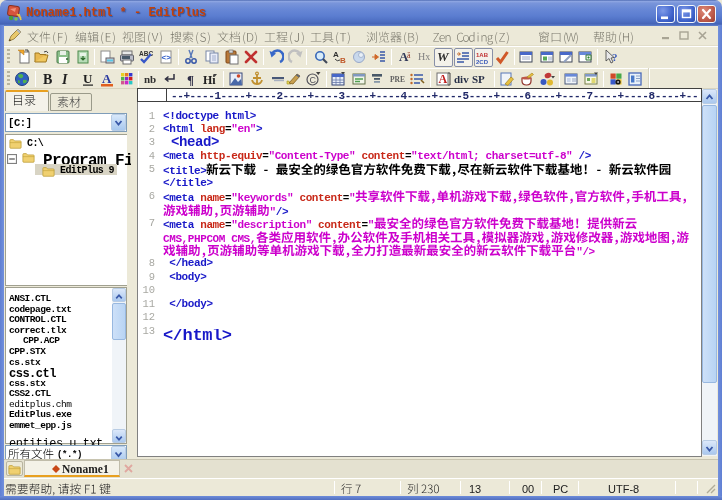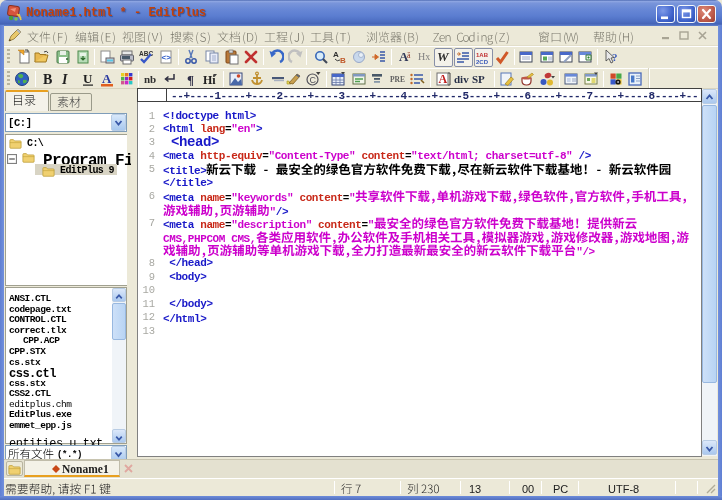--- a/index.html
+++ b/index.html
@@ -475,21 +475,21 @@
       <path d="M8.8 -9.8C9.3 -9.2 10 -8.5 10.3 -8L11.5 -8.9C11.1 -9.3 10.4 -10.1 9.8 -10.6ZM0.5 -6.6C1.1 -5.7 1.8 -4.8 2.5 -3.9C1.9 -2.6 1.1 -1.6 0.2 -1C0.6 -0.7 1.1 -0.1 1.3 0.3C2.2 -0.4 2.9 -1.3 3.5 -2.4C3.9 -1.8 4.3 -1.2 4.5 -0.7L5.7 -1.7C5.3 -2.3 4.8 -3.1 4.2 -3.9C4.8 -5.4 5.2 -7.1 5.5 -9L4.5 -9.3L4.2 -9.3H0.5V-8H3.8C3.7 -7.1 3.4 -6.2 3.1 -5.4L1.5 -7.4ZM10.4 -6.1C10 -5.2 9.4 -4.2 8.7 -3.4C8.6 -4.1 8.4 -5.1 8.3 -6.1L12 -6.6L11.8 -7.9L8.2 -7.5C8.2 -8.4 8.1 -9.5 8.1 -10.5H6.6C6.6 -9.4 6.6 -8.3 6.7 -7.3L5.3 -7.1L5.5 -5.8L6.8 -5.9C7 -4.4 7.2 -3.1 7.5 -2C6.8 -1.4 5.9 -0.8 5.1 -0.4C5.5 -0.1 6 0.3 6.2 0.7C6.9 0.4 7.5 -0.1 8.1 -0.6C8.6 0.4 9.4 1 10.4 1.1C11.1 1.2 11.8 0.6 12.1 -1.8C11.8 -1.9 11.1 -2.3 10.8 -2.7C10.8 -1.4 10.6 -0.7 10.3 -0.8C9.9 -0.8 9.6 -1.2 9.3 -1.8C10.2 -2.9 11 -4.1 11.6 -5.4Z M22.1 -10C22.5 -9.7 22.9 -9.4 23.1 -9.1H22V-10.6H20.6V-9.1H18V-7.8H20.6V-7.1H18.3V1.1H19.6V-1.6H20.6V1H21.9V-1.6H22.9V-0.3C22.9 -0.2 22.9 -0.2 22.8 -0.2C22.7 -0.2 22.4 -0.2 22.1 -0.2C22.3 0.2 22.4 0.7 22.5 1.1C23.1 1.1 23.5 1.1 23.8 0.8C24.1 0.6 24.2 0.2 24.2 -0.3V-7.1H22V-7.8H24.6V-9.1H23.8L24.4 -9.6C24.1 -9.9 23.5 -10.4 23 -10.7ZM19.6 -3.7H20.6V-2.8H19.6ZM19.6 -4.9V-5.8H20.6V-4.9ZM22.9 -3.7V-2.8H21.9V-3.7ZM22.9 -4.9H21.9V-5.8H22.9ZM13.3 -3.9C13.4 -4 13.9 -4.1 14.3 -4.1H15.4V-2.7C14.4 -2.5 13.5 -2.4 12.8 -2.3L13.1 -0.9L15.4 -1.3V1.1H16.8V-1.5L17.9 -1.7L17.8 -3L16.8 -2.9V-4.1H17.7V-5.4H16.8V-7.2H15.4V-5.4H14.6C14.9 -6.1 15.2 -7 15.5 -7.9H17.6V-9.3H15.9L16.1 -10.4L14.7 -10.6C14.6 -10.2 14.5 -9.7 14.4 -9.3H12.9V-7.9H14.1C13.9 -7.1 13.7 -6.4 13.6 -6.1C13.3 -5.6 13.2 -5.2 12.9 -5.2C13.1 -4.8 13.3 -4.1 13.3 -3.9Z M25.3 -1.6 25.6 -0.1 31.1 -1.4C30.7 -0.9 30.2 -0.4 29.6 -0C29.9 0.2 30.4 0.8 30.6 1.1C33 -0.6 33.7 -3.2 33.9 -6.5H35.3C35.2 -2.5 35.1 -0.9 34.8 -0.6C34.7 -0.4 34.5 -0.4 34.3 -0.4C34.1 -0.4 33.5 -0.4 32.9 -0.4C33.1 -0 33.3 0.6 33.3 1C34 1 34.6 1.1 35 1C35.5 0.9 35.8 0.8 36.1 0.3C36.5 -0.2 36.6 -2.1 36.7 -7.2C36.7 -7.4 36.7 -7.9 36.7 -7.9H34C34 -8.8 34 -9.7 34 -10.6H32.5L32.5 -7.9H30.9V-6.5H32.5C32.4 -4.6 32.1 -2.9 31.2 -1.6L31.1 -2.8L30.6 -2.7V-10.1H26.2V-1.8ZM27.5 -2.1V-3.6H29.2V-2.4ZM27.5 -6.2H29.2V-4.9H27.5ZM27.5 -7.5V-8.8H29.2V-7.5Z M39.8 2.7C41.3 2.2 42.2 1.1 42.2 -0.4C42.2 -1.6 41.7 -2.2 40.9 -2.2C40.2 -2.2 39.7 -1.8 39.7 -1.1C39.7 -0.4 40.2 -0.1 40.8 -0.1L40.9 -0.1C40.9 0.7 40.4 1.3 39.4 1.7Z M49.6 -5.6V-3.4C49.6 -2.2 48.9 -0.9 44.6 -0.1C44.9 0.2 45.4 0.8 45.5 1.1C50.2 0.2 51.2 -1.6 51.2 -3.4V-5.6ZM50.8 -1.2C52.2 -0.6 54.2 0.5 55.1 1.1L56 -0C55 -0.7 53 -1.7 51.7 -2.2ZM46 -7.5V-1.7H47.5V-6.1H53.3V-1.7H54.9V-7.5H50.4C50.6 -7.9 50.8 -8.2 50.9 -8.6H55.9V-10H44.9V-8.6H49.2C49.1 -8.3 49 -7.9 48.9 -7.5Z M57 -6.1C57.6 -5.7 58.5 -5.2 58.9 -4.9L59.8 -6.1C59.3 -6.4 58.4 -6.9 57.8 -7.2ZM57.1 0.2 58.4 1C58.9 -0.3 59.4 -1.7 59.8 -3.1L58.6 -3.9C58.1 -2.4 57.5 -0.8 57.1 0.2ZM60.9 -10.2C61.1 -9.8 61.5 -9.2 61.7 -8.8L59.8 -8.8V-7.4H60.7C60.7 -4.5 60.6 -1.6 59.1 0.1C59.4 0.3 59.8 0.8 60.1 1.1C61.3 -0.4 61.8 -2.4 62 -4.7H62.8C62.7 -1.8 62.6 -0.8 62.4 -0.5C62.2 -0.3 62.2 -0.3 62 -0.3C61.8 -0.3 61.5 -0.3 61.1 -0.4C61.4 0 61.5 0.6 61.5 1C62 1 62.4 1 62.7 1C63.1 0.9 63.3 0.8 63.5 0.4C63.9 -0 64 -1.5 64.1 -5.4C64.2 -5.6 64.2 -6 64.2 -6H62.1L62.1 -7.4H64C63.9 -7.2 63.8 -7 63.6 -6.8C64 -6.6 64.5 -6.3 64.8 -6.1V-5.5H66.5C66.3 -5.3 66.1 -5.1 65.9 -4.9V-3.8H64.3V-2.5H65.9V-0.4C65.9 -0.3 65.8 -0.2 65.7 -0.2C65.5 -0.2 65 -0.2 64.4 -0.3C64.6 0.1 64.8 0.7 64.8 1.1C65.7 1.1 66.3 1.1 66.7 0.9C67.2 0.7 67.3 0.3 67.3 -0.4V-2.5H68.8V-3.8H67.3V-4.5C67.8 -5 68.4 -5.7 68.8 -6.2L67.9 -6.9L67.6 -6.8H65.3C65.4 -7.1 65.6 -7.4 65.7 -7.7H68.7V-9.1H66.1C66.2 -9.5 66.3 -10 66.4 -10.4L65 -10.6C64.8 -9.7 64.6 -8.7 64.3 -8V-8.8H62.3L63.2 -9.2C63 -9.6 62.6 -10.2 62.2 -10.7ZM57.4 -9.4C58 -9.1 58.9 -8.5 59.3 -8.1L59.8 -8.8L60.2 -9.3C59.8 -9.7 58.9 -10.2 58.2 -10.5Z M78.7 -10C79 -9.7 79.4 -9.4 79.8 -9.1H78.6V-10.6H77.1V-9.1H74.6V-7.8H77.1V-7.1H74.9V1.1H76.2V-1.6H77.2V1H78.5V-1.6H79.5V-0.3C79.5 -0.2 79.5 -0.2 79.4 -0.2C79.3 -0.2 79 -0.2 78.7 -0.2C78.9 0.2 79 0.7 79.1 1.1C79.6 1.1 80.1 1.1 80.4 0.8C80.8 0.6 80.8 0.2 80.8 -0.3V-7.1H78.6V-7.8H81.1V-9.1H80.4L81 -9.6C80.6 -9.9 80 -10.4 79.6 -10.7ZM76.2 -3.7H77.2V-2.8H76.2ZM76.2 -4.9V-5.8H77.2V-4.9ZM79.5 -3.7V-2.8H78.5V-3.7ZM79.5 -4.9H78.5V-5.8H79.5ZM69.9 -3.9C70 -4 70.5 -4.1 70.9 -4.1H72V-2.7C71 -2.5 70.1 -2.4 69.4 -2.3L69.7 -0.9L72 -1.3V1.1H73.4V-1.5L74.4 -1.7L74.4 -3L73.4 -2.9V-4.1H74.3V-5.4H73.4V-7.2H72V-5.4H71.2C71.5 -6.1 71.8 -7 72.1 -7.9H74.2V-9.3H72.5L72.7 -10.4L71.3 -10.6C71.2 -10.2 71.1 -9.7 71 -9.3H69.5V-7.9H70.7C70.5 -7.1 70.3 -6.4 70.1 -6.1C69.9 -5.6 69.8 -5.2 69.5 -5.2C69.7 -4.8 69.9 -4.1 69.9 -3.9Z M81.9 -1.6 82.2 -0.1 87.7 -1.4C87.3 -0.9 86.8 -0.4 86.2 -0C86.5 0.2 87 0.8 87.2 1.1C89.6 -0.6 90.3 -3.2 90.5 -6.5H91.9C91.8 -2.5 91.7 -0.9 91.4 -0.6C91.3 -0.4 91.1 -0.4 90.9 -0.4C90.7 -0.4 90.1 -0.4 89.5 -0.4C89.7 -0 89.9 0.6 89.9 1C90.6 1 91.2 1.1 91.6 1C92.1 0.9 92.4 0.8 92.7 0.3C93.1 -0.2 93.2 -2.1 93.3 -7.2C93.3 -7.4 93.3 -7.9 93.3 -7.9H90.6C90.6 -8.8 90.6 -9.7 90.6 -10.6H89.1L89.1 -7.9H87.5V-6.5H89.1C89 -4.6 88.7 -2.9 87.8 -1.6L87.7 -2.8L87.1 -2.7V-10.1H82.8V-1.8ZM84.1 -2.1V-3.6H85.8V-2.4ZM84.1 -6.2H85.8V-4.9H84.1ZM84.1 -7.5V-8.8H85.8V-7.5Z M96.8 -1.3C97.5 -0.8 98.3 0 98.7 0.6L99.8 -0.3C99.5 -0.8 98.9 -1.4 98.3 -1.8H102V-0.5C102 -0.3 102 -0.3 101.8 -0.3C101.5 -0.3 100.8 -0.3 100.2 -0.3C100.4 0.1 100.6 0.7 100.7 1.1C101.6 1.1 102.4 1.1 102.9 0.9C103.4 0.7 103.6 0.3 103.6 -0.4V-1.8H105.7V-3.1H103.6V-3.8H106.1V-5.1H101.1V-5.8H104.9V-7H101.1V-7.5C101.4 -7.8 101.6 -8.1 101.8 -8.5H102.3C102.7 -8.1 103 -7.5 103.1 -7.2L104.4 -7.7C104.3 -7.9 104.1 -8.2 103.9 -8.5H106V-9.7H102.5C102.6 -9.9 102.7 -10.2 102.8 -10.4L101.4 -10.7C101.1 -10 100.7 -9.3 100.2 -8.7V-9.7H97.5L97.8 -10.3L96.3 -10.7C95.9 -9.7 95.1 -8.6 94.3 -7.9C94.7 -7.7 95.3 -7.3 95.6 -7.1C96 -7.5 96.4 -7.9 96.7 -8.5H96.9C97.1 -8 97.4 -7.5 97.4 -7.2L98.7 -7.7C98.6 -7.9 98.5 -8.2 98.4 -8.5H100C99.9 -8.3 99.7 -8.2 99.6 -8.1C99.8 -8 100 -7.8 100.3 -7.6H99.5V-7H95.9V-5.8H99.5V-5.1H94.6V-3.8H102V-3.1H95.1V-1.8H97.4Z M109.8 -5.3H112V-4.4H109.8ZM113.6 -5.3H116V-4.4H113.6ZM109.8 -7.3H112V-6.4H109.8ZM113.6 -7.3H116V-6.4H113.6ZM115.1 -10.5C114.9 -9.9 114.4 -9.1 114 -8.5H111.3L111.9 -8.8C111.6 -9.3 111.1 -10 110.6 -10.6L109.3 -10C109.7 -9.6 110.1 -9 110.3 -8.5H108.3V-3.2H112V-2.4H107.2V-1H112V1.1H113.6V-1H118.5V-2.4H113.6V-3.2H117.5V-8.5H115.7C116.1 -9 116.4 -9.5 116.8 -10Z M125.2 -9.9V-5.9C125.2 -4 125 -1.5 123.4 0.1C123.7 0.3 124.3 0.8 124.5 1.1C126.4 -0.7 126.6 -3.7 126.6 -5.9V-8.5H128.2V-1C128.2 0.1 128.3 0.4 128.5 0.7C128.8 0.9 129.1 1 129.4 1C129.6 1 129.9 1 130.1 1C130.4 1 130.7 0.9 130.9 0.8C131.1 0.6 131.2 0.4 131.3 -0C131.4 -0.4 131.4 -1.3 131.4 -1.9C131.1 -2.1 130.7 -2.3 130.4 -2.5C130.4 -1.8 130.3 -1.2 130.3 -0.9C130.3 -0.6 130.3 -0.5 130.2 -0.5C130.2 -0.4 130.2 -0.4 130.1 -0.4C130 -0.4 129.9 -0.4 129.9 -0.4C129.8 -0.4 129.8 -0.4 129.7 -0.5C129.7 -0.5 129.7 -0.7 129.7 -1V-9.9ZM121.5 -10.6V-8H119.7V-6.6H121.3C120.9 -5.1 120.2 -3.4 119.3 -2.4C119.6 -2.1 119.9 -1.5 120.1 -1C120.6 -1.7 121.1 -2.8 121.5 -3.9V1.1H122.9V-4.1C123.3 -3.6 123.7 -3 123.9 -2.6L124.7 -3.8C124.5 -4.1 123.4 -5.4 122.9 -5.9V-6.6H124.6V-8H122.9V-10.6Z M131.9 -6.1C132.6 -5.7 133.5 -5.2 133.9 -4.9L134.8 -6.1C134.3 -6.4 133.4 -6.9 132.8 -7.2ZM132.1 0.2 133.4 1C133.9 -0.3 134.4 -1.7 134.8 -3.1L133.6 -3.9C133.2 -2.4 132.5 -0.8 132.1 0.2ZM135.9 -10.2C136.2 -9.8 136.5 -9.2 136.7 -8.8L134.8 -8.8V-7.4H135.7C135.7 -4.5 135.6 -1.6 134 0.1C134.4 0.3 134.8 0.8 135 1.1C136.3 -0.4 136.8 -2.4 137 -4.7H137.8C137.7 -1.8 137.5 -0.8 137.4 -0.5C137.2 -0.3 137.2 -0.3 137 -0.3C136.8 -0.3 136.5 -0.3 136.1 -0.4C136.3 0 136.5 0.6 136.5 1C137 1 137.4 1 137.7 1C138.1 0.9 138.3 0.8 138.5 0.4C138.9 -0 139 -1.5 139.1 -5.4C139.2 -5.6 139.2 -6 139.2 -6H137.1L137.1 -7.4H139C138.9 -7.2 138.8 -7 138.6 -6.8C138.9 -6.6 139.5 -6.3 139.8 -6.1V-5.5H141.5C141.3 -5.3 141.1 -5.1 140.9 -4.9V-3.8H139.3V-2.5H140.9V-0.4C140.9 -0.3 140.8 -0.2 140.7 -0.2C140.5 -0.2 139.9 -0.2 139.4 -0.3C139.6 0.1 139.8 0.7 139.8 1.1C140.7 1.1 141.3 1.1 141.7 0.9C142.2 0.7 142.3 0.3 142.3 -0.4V-2.5H143.8V-3.8H142.3V-4.5C142.8 -5 143.4 -5.7 143.8 -6.2L142.9 -6.9L142.6 -6.8H140.3C140.4 -7.1 140.6 -7.4 140.7 -7.7H143.7V-9.1H141.1C141.2 -9.5 141.3 -10 141.4 -10.4L139.9 -10.6C139.8 -9.7 139.6 -8.7 139.3 -8V-8.8H137.3L138.2 -9.2C138 -9.6 137.6 -10.2 137.2 -10.7ZM132.4 -9.4C133 -9.1 133.9 -8.5 134.3 -8.1L134.8 -8.8L135.2 -9.3C134.8 -9.7 133.9 -10.2 133.2 -10.5Z M152.8 -9.8C153.4 -9.2 154.1 -8.5 154.4 -8L155.6 -8.9C155.2 -9.3 154.5 -10.1 153.9 -10.6ZM144.6 -6.6C145.2 -5.7 145.9 -4.8 146.6 -3.9C146 -2.6 145.2 -1.6 144.3 -1C144.7 -0.7 145.2 -0.1 145.4 0.3C146.3 -0.4 147 -1.3 147.6 -2.4C148 -1.8 148.4 -1.2 148.6 -0.7L149.8 -1.7C149.4 -2.3 148.9 -3.1 148.3 -3.9C148.9 -5.4 149.3 -7.1 149.5 -9L148.6 -9.3L148.3 -9.3H144.6V-8H147.9C147.8 -7.1 147.5 -6.2 147.2 -5.4L145.6 -7.4ZM154.5 -6.1C154.1 -5.2 153.5 -4.2 152.8 -3.4C152.7 -4.1 152.5 -5.1 152.4 -6.1L156.1 -6.6L155.9 -7.9L152.3 -7.5C152.2 -8.4 152.2 -9.5 152.2 -10.5H150.7C150.7 -9.4 150.7 -8.3 150.8 -7.3L149.4 -7.1L149.6 -5.8L150.9 -5.9C151 -4.4 151.3 -3.1 151.6 -2C150.8 -1.4 150 -0.8 149.2 -0.4C149.6 -0.1 150.1 0.3 150.3 0.7C151 0.4 151.6 -0.1 152.2 -0.6C152.7 0.4 153.5 1 154.5 1.1C155.2 1.2 155.9 0.6 156.2 -1.8C155.9 -1.9 155.2 -2.3 154.9 -2.7C154.8 -1.4 154.7 -0.7 154.4 -0.8C154 -0.8 153.7 -1.2 153.4 -1.8C154.3 -2.9 155.1 -4.1 155.7 -5.4Z M157.2 -9.7V-8.2H161.8V1.1H163.4V-4.9C164.7 -4.2 166.1 -3.2 166.8 -2.6L167.9 -4C167 -4.8 165 -5.8 163.7 -6.5L163.4 -6.2V-8.2H168.5V-9.7Z M178.3 -9.8C178.8 -9.3 179.4 -8.5 179.7 -8L180.9 -8.8C180.6 -9.3 179.9 -10 179.4 -10.5ZM169.8 -1.4 169.9 -0 172.9 -0.3V1.1H174.3V-0.4L176.3 -0.6L176.3 -1.8L174.3 -1.7V-2.4H176.1L176.1 -3.6H174.3V-4.4H172.9V-3.6H171.8C172 -3.9 172.2 -4.3 172.4 -4.6H176.2V-5.8H173L173.4 -6.5L172.4 -6.7H176.6C176.7 -4.8 176.9 -3.1 177.3 -1.7C176.7 -1 176.1 -0.3 175.3 0.2C175.7 0.4 176.1 0.9 176.3 1.2C176.9 0.8 177.4 0.3 177.9 -0.2C178.3 0.5 178.8 1 179.6 1C180.6 1 181 0.5 181.2 -1.5C180.9 -1.6 180.4 -1.9 180.1 -2.2C180.1 -0.9 179.9 -0.4 179.7 -0.4C179.4 -0.4 179.1 -0.8 178.8 -1.6C179.6 -2.8 180.2 -4.2 180.7 -5.8L179.3 -6.2C179.1 -5.2 178.8 -4.3 178.4 -3.5C178.2 -4.5 178.1 -5.6 178 -6.7H181.1V-7.9H178C178 -8.8 178 -9.7 178 -10.6H176.5C176.5 -9.7 176.5 -8.8 176.5 -7.9H173.8V-8.6H175.9V-9.8H173.8V-10.6H172.4V-9.8H170.3V-8.6H172.4V-7.9H169.7V-6.7H171.9C171.8 -6.4 171.6 -6.1 171.5 -5.8H169.8V-4.6H170.9C170.8 -4.4 170.7 -4.2 170.6 -4.1C170.4 -3.8 170.2 -3.6 169.9 -3.5C170.1 -3.1 170.3 -2.5 170.4 -2.2C170.5 -2.3 171 -2.4 171.4 -2.4H172.9V-1.6Z M183.9 2.7C185.4 2.2 186.3 1.1 186.3 -0.4C186.3 -1.6 185.8 -2.2 185 -2.2C184.3 -2.2 183.8 -1.8 183.8 -1.1C183.8 -0.4 184.3 -0.1 184.9 -0.1L185 -0.1C185 0.7 184.5 1.3 183.5 1.7Z M194.2 -10.7C192.9 -8.8 190.6 -7.2 188.4 -6.2C188.8 -5.9 189.2 -5.4 189.4 -5C189.8 -5.2 190.2 -5.4 190.6 -5.6V-4.8H193.7V-3.3H190.8V-2H193.7V-0.5H189.1V0.8H199.8V-0.5H195.2V-2H198.2V-3.3H195.2V-4.8H198.3V-5.6C198.7 -5.4 199.1 -5.1 199.5 -4.9C199.7 -5.4 200.2 -5.9 200.5 -6.2C198.5 -7.1 196.8 -8.2 195.3 -9.8L195.5 -10.1ZM191.4 -6.1C192.5 -6.8 193.5 -7.7 194.4 -8.7C195.4 -7.7 196.4 -6.8 197.5 -6.1Z M205.5 -10.6V-8H201.6V-6.5H205.4C205.2 -4.3 204.4 -1.7 201.2 -0C201.6 0.2 202.2 0.8 202.4 1.2C205.9 -0.8 206.8 -3.9 207 -6.5H210.5C210.3 -2.7 210.1 -1.1 209.7 -0.7C209.5 -0.5 209.4 -0.5 209.1 -0.5C208.8 -0.5 208 -0.5 207.3 -0.6C207.5 -0.1 207.8 0.5 207.8 1C208.5 1 209.3 1 209.8 1C210.3 0.9 210.7 0.8 211.1 0.3C211.6 -0.4 211.9 -2.3 212.1 -7.3C212.1 -7.5 212.2 -8 212.2 -8H207.1V-10.6Z M215.4 -10.6V-8.2H213.8V-6.8H215.4V-4.7L213.6 -4.3L214 -2.8L215.4 -3.1V-0.6C215.4 -0.4 215.3 -0.4 215.1 -0.4C215 -0.4 214.4 -0.4 213.9 -0.4C214.1 0 214.3 0.6 214.4 1C215.3 1 215.9 1 216.3 0.7C216.8 0.5 216.9 0.1 216.9 -0.6V-3.5L218.5 -4L218.3 -5.4L216.9 -5V-6.8H218.3V-8.2H216.9V-10.6ZM218.5 -9.7V-8.2H221.7V-0.9C221.7 -0.6 221.6 -0.6 221.3 -0.6C221.1 -0.6 220.1 -0.5 219.4 -0.6C219.6 -0.2 219.9 0.6 220 1.1C221.1 1.1 222 1 222.5 0.8C223.1 0.5 223.3 0 223.3 -0.8V-8.2H225.3V-9.7Z M226.3 -9.4C227 -8.8 227.8 -7.9 228.1 -7.3L229.3 -8.2C228.9 -8.8 228.1 -9.6 227.4 -10.2ZM231.9 -3.7H235.3V-2.4H231.9ZM230.5 -4.9V-1.2H236.8V-4.9ZM231.4 -7.9H232.9V-6.9H230.7C230.9 -7.2 231.1 -7.5 231.4 -7.9ZM232.9 -10.6V-9.2H231.9C232 -9.5 232.2 -9.9 232.2 -10.2L230.9 -10.5C230.6 -9.4 230.1 -8.3 229.4 -7.6C229.8 -7.4 230.4 -7.1 230.7 -6.9H229.6V-5.6H237.7V-6.9H234.4V-7.9H237.1V-9.2H234.4V-10.6ZM229.1 -5.8H226.2V-4.4H227.7V-1.2C227.2 -1 226.6 -0.6 226.2 -0.2L227.1 1.1C227.6 0.4 228.2 -0.3 228.6 -0.3C228.8 -0.3 229.2 0.1 229.6 0.4C230.5 0.8 231.5 0.9 233 0.9C234.3 0.9 236.4 0.9 237.6 0.8C237.6 0.4 237.8 -0.3 238 -0.7C236.6 -0.5 234.4 -0.4 233 -0.4C231.7 -0.4 230.6 -0.4 229.8 -0.9C229.5 -1.1 229.3 -1.2 229.1 -1.4Z M241.7 -7.8H247.1V-7.3H241.7ZM241.7 -9.2H247.1V-8.8H241.7ZM240.3 -10.2V-6.4H248.6V-10.2ZM242.8 -4.7V-4.2H241.2V-4.7ZM238.7 -0.8 238.8 0.5 242.8 0.1V1.1H244.3V-0.1L244.9 -0.1L244.8 -1.3L244.3 -1.3V-4.7H250.1V-5.9H238.7V-4.7H239.8V-0.9ZM244.7 -4.2V-3.1H245.6L245 -2.9C245.3 -2.1 245.8 -1.5 246.3 -0.9C245.8 -0.5 245.2 -0.2 244.5 0C244.8 0.3 245.1 0.8 245.3 1.1C246 0.8 246.7 0.4 247.3 -0C247.9 0.5 248.7 0.8 249.5 1.1C249.7 0.7 250.1 0.2 250.4 -0.1C249.6 -0.3 248.9 -0.6 248.3 -0.9C249 -1.7 249.6 -2.7 249.9 -4L249.1 -4.3L248.9 -4.2ZM246.3 -3.1H248.2C248 -2.6 247.7 -2.1 247.3 -1.7C246.9 -2.1 246.5 -2.6 246.3 -3.1ZM242.8 -3.2V-2.7H241.2V-3.2ZM242.8 -1.6V-1.1L241.2 -1V-1.6Z M252.1 -2.8C251.9 -2.1 251.5 -1.4 251 -1C251.3 -0.8 251.8 -0.4 252 -0.2C252.5 -0.8 253 -1.7 253.3 -2.5ZM255.1 -2.4C255.5 -1.8 255.9 -1 256.1 -0.5L257.1 -1.1C257 -0.7 256.8 -0.3 256.6 0.1C256.9 0.2 257.5 0.7 257.7 1C258.8 -0.6 258.9 -3.2 258.9 -5V-5.1H260.2V1.1H261.6V-5.1H262.8V-6.5H258.9V-8.5C260.2 -8.7 261.5 -9 262.5 -9.4L261.3 -10.5C260.4 -10.1 258.9 -9.7 257.6 -9.4V-5C257.6 -3.8 257.5 -2.4 257.1 -1.2C256.9 -1.6 256.5 -2.4 256.1 -2.9ZM253.2 -8.2H255.1C255 -7.7 254.7 -7.1 254.5 -6.6H253.1L253.7 -6.8C253.6 -7.1 253.4 -7.7 253.2 -8.2ZM253.1 -10.4C253.3 -10.1 253.4 -9.7 253.5 -9.4H251.4V-8.2H253.1L252 -7.9C252.2 -7.5 252.3 -7 252.4 -6.6H251.2V-5.4H253.6V-4.4H251.2V-3.1H253.6V-0.5C253.6 -0.4 253.5 -0.3 253.4 -0.3C253.2 -0.3 252.8 -0.3 252.5 -0.3C252.6 0 252.8 0.6 252.9 0.9C253.5 0.9 254 0.9 254.4 0.7C254.8 0.5 254.9 0.2 254.9 -0.5V-3.1H257V-4.4H254.9V-5.4H257.2V-6.6H255.9C256.1 -7 256.3 -7.5 256.4 -8L255.4 -8.2H257V-9.4H255C254.9 -9.8 254.7 -10.3 254.5 -10.7Z M266.7 -7.8H272.1V-7.3H266.7ZM266.7 -9.2H272.1V-8.8H266.7ZM265.3 -10.2V-6.4H273.6V-10.2ZM267.8 -4.7V-4.2H266.2V-4.7ZM263.7 -0.8 263.8 0.5 267.8 0.1V1.1H269.3V-0.1L269.9 -0.1L269.8 -1.3L269.3 -1.3V-4.7H275.1V-5.9H263.7V-4.7H264.8V-0.9ZM269.7 -4.2V-3.1H270.6L270 -2.9C270.3 -2.1 270.8 -1.5 271.3 -0.9C270.8 -0.5 270.2 -0.2 269.5 0C269.8 0.3 270.1 0.8 270.3 1.1C271 0.8 271.7 0.4 272.3 -0C272.9 0.5 273.7 0.8 274.5 1.1C274.7 0.7 275.1 0.2 275.4 -0.1C274.6 -0.3 273.9 -0.6 273.3 -0.9C274.1 -1.7 274.6 -2.7 274.9 -4L274.1 -4.3L273.9 -4.2ZM271.3 -3.1H273.2C273 -2.6 272.7 -2.1 272.3 -1.7C271.9 -2.1 271.5 -2.6 271.3 -3.1ZM267.8 -3.2V-2.7H266.2V-3.2ZM267.8 -1.6V-1.1L266.2 -1V-1.6Z M280.6 -10.3C280.7 -10 280.9 -9.6 281 -9.3H276.7V-6.5H278.2V-7.9H285.7V-6.5H287.3V-9.3H282.8C282.6 -9.7 282.4 -10.2 282.1 -10.7ZM283.5 -4.4C283.2 -3.6 282.8 -3 282.3 -2.5C281.6 -2.8 280.9 -3 280.2 -3.3C280.4 -3.6 280.7 -4 280.9 -4.4ZM277.8 -2.6C278.8 -2.3 279.8 -1.9 280.8 -1.5C279.7 -0.9 278.2 -0.5 276.5 -0.3C276.8 0.1 277.2 0.8 277.3 1.1C279.4 0.7 281.1 0.2 282.5 -0.8C284 -0.1 285.3 0.6 286.2 1.2L287.4 -0.1C286.5 -0.7 285.2 -1.3 283.8 -1.9C284.4 -2.6 284.9 -3.4 285.3 -4.4H287.5V-5.8H281.7C281.9 -6.3 282.2 -6.8 282.4 -7.3L280.7 -7.6C280.5 -7 280.2 -6.4 279.8 -5.8H276.4V-4.4H279C278.6 -3.7 278.3 -3.2 277.9 -2.7Z M294.2 -10.7C292.9 -8.8 290.6 -7.2 288.4 -6.2C288.8 -5.9 289.2 -5.4 289.4 -5C289.8 -5.2 290.2 -5.4 290.6 -5.6V-4.8H293.7V-3.3H290.8V-2H293.7V-0.5H289.1V0.8H299.8V-0.5H295.2V-2H298.2V-3.3H295.2V-4.8H298.3V-5.6C298.7 -5.4 299.1 -5.1 299.5 -4.9C299.7 -5.4 300.2 -5.9 300.5 -6.2C298.5 -7.1 296.8 -8.2 295.3 -9.8L295.5 -10.1ZM291.4 -6.1C292.5 -6.8 293.6 -7.7 294.4 -8.7C295.4 -7.7 296.4 -6.8 297.5 -6.1Z M307.4 -5.1C308 -4.2 308.8 -2.9 309.1 -2.2L310.4 -2.9C310 -3.7 309.2 -4.9 308.6 -5.7ZM308 -10.6C307.6 -9.1 307.1 -7.6 306.3 -6.5V-8.6H304.4C304.6 -9.1 304.8 -9.8 305 -10.4L303.4 -10.6C303.3 -10 303.2 -9.2 303 -8.6H301.6V0.8H303V-0.2H306.3V-6.1C306.7 -5.8 307.1 -5.5 307.3 -5.3C307.7 -5.9 308.1 -6.6 308.4 -7.3H311.1C311 -2.9 310.8 -1 310.4 -0.6C310.3 -0.4 310.1 -0.4 309.9 -0.4C309.6 -0.4 308.8 -0.4 308 -0.5C308.3 -0.1 308.5 0.6 308.5 1C309.2 1 310 1 310.5 1C311 0.9 311.3 0.8 311.7 0.3C312.2 -0.4 312.3 -2.4 312.5 -8C312.5 -8.2 312.5 -8.7 312.5 -8.7H309C309.1 -9.2 309.3 -9.8 309.5 -10.3ZM303 -7.3H305V-5.2H303ZM303 -1.5V-4H305V-1.5Z M314.6 -2.8C314.4 -2.1 314 -1.4 313.5 -1C313.8 -0.8 314.3 -0.4 314.5 -0.2C315 -0.8 315.5 -1.7 315.8 -2.5ZM317.6 -2.4C318 -1.8 318.4 -1 318.6 -0.5L319.6 -1.1C319.5 -0.7 319.3 -0.3 319.1 0.1C319.4 0.2 320 0.7 320.2 1C321.3 -0.6 321.4 -3.2 321.4 -5V-5.1H322.7V1.1H324.1V-5.1H325.3V-6.5H321.4V-8.5C322.7 -8.7 324 -9 325 -9.4L323.8 -10.5C322.9 -10.1 321.4 -9.7 320.1 -9.4V-5C320.1 -3.8 320 -2.4 319.6 -1.2C319.4 -1.6 319 -2.4 318.6 -2.9ZM315.7 -8.2H317.6C317.5 -7.7 317.2 -7.1 317.1 -6.6H315.6L316.2 -6.8C316.1 -7.1 315.9 -7.7 315.7 -8.2ZM315.6 -10.4C315.8 -10.1 315.9 -9.7 316 -9.4H313.9V-8.2H315.6L314.5 -7.9C314.7 -7.5 314.8 -7 314.9 -6.6H313.7V-5.4H316.1V-4.4H313.8V-3.1H316.1V-0.5C316.1 -0.4 316 -0.3 315.9 -0.3C315.8 -0.3 315.3 -0.3 315 -0.3C315.1 0 315.3 0.6 315.4 0.9C316.1 0.9 316.6 0.9 316.9 0.7C317.3 0.5 317.4 0.2 317.4 -0.5V-3.1H319.5V-4.4H317.4V-5.4H319.7V-6.6H318.4C318.6 -7 318.8 -7.5 318.9 -8L317.9 -8.2H319.5V-9.4H317.5C317.4 -9.8 317.2 -10.3 317 -10.7Z M327.7 -9.8V-8.2H336.3V-9.8ZM327.4 0.7C328.1 0.4 328.9 0.4 335.3 -0.1C335.6 0.4 335.8 0.8 336 1.2L337.4 0.3C336.8 -0.9 335.6 -2.6 334.6 -4L333.2 -3.3C333.6 -2.8 334 -2.2 334.4 -1.6L329.4 -1.2C330.2 -2.2 331.1 -3.5 331.8 -4.7H337.6V-6.3H326.3V-4.7H329.7C329 -3.4 328.2 -2.2 327.8 -1.8C327.4 -1.4 327.2 -1.1 326.8 -1C327 -0.5 327.3 0.3 327.4 0.7Z M345.3 -10.6C345.1 -8.7 344.6 -6.9 343.8 -5.7C344.1 -5.6 344.7 -5.1 345 -4.9C345.4 -5.6 345.8 -6.5 346.1 -7.5H348.7C348.6 -6.7 348.4 -5.9 348.3 -5.4L349.5 -5.1C349.8 -6 350.1 -7.4 350.3 -8.7L349.3 -8.9L349.1 -8.8H346.5C346.6 -9.3 346.7 -9.9 346.8 -10.4ZM346.3 -6.4V-5.8C346.3 -4.2 346.1 -1.7 343.6 0.1C344 0.4 344.5 0.8 344.7 1.1C345.9 0.2 346.6 -0.9 347.1 -2C347.6 -0.6 348.3 0.5 349.5 1.1C349.7 0.7 350.1 0.2 350.5 -0.2C348.9 -0.9 348.1 -2.6 347.6 -4.5C347.7 -5 347.7 -5.4 347.7 -5.7V-6.4ZM339.2 -3.9C339.3 -4 339.8 -4.1 340.3 -4.1H341.5V-2.7C340.3 -2.6 339.3 -2.4 338.5 -2.4L338.8 -0.8L341.5 -1.3V1.1H342.8V-1.5L344.2 -1.7L344.2 -3.1L342.8 -2.9V-4.1H344L344.1 -5.4H342.8V-7.2H341.5V-5.4H340.6C340.9 -6.2 341.3 -7 341.6 -7.9H344.2V-9.3H342L342.3 -10.3L340.8 -10.6C340.8 -10.2 340.6 -9.7 340.5 -9.3H338.7V-7.9H340.1C339.9 -7 339.6 -6.4 339.5 -6.1C339.2 -5.6 339.1 -5.2 338.8 -5.2C338.9 -4.8 339.2 -4.2 339.2 -3.9Z M354.6 -4.6V-3.1H358V1.1H359.6V-3.1H362.8V-4.6H359.6V-6.7H362.2V-8.2H359.6V-10.5H358V-8.2H357C357.1 -8.7 357.3 -9.2 357.4 -9.6L355.9 -9.9C355.6 -8.4 355.1 -6.8 354.4 -5.8C354.8 -5.7 355.4 -5.3 355.7 -5.1C356 -5.6 356.3 -6.1 356.5 -6.7H358V-4.6ZM353.7 -10.6C353.1 -8.8 352 -7 350.9 -5.9C351.2 -5.5 351.6 -4.7 351.7 -4.3C352 -4.6 352.2 -4.9 352.5 -5.2V1.1H353.9V-7.4C354.4 -8.3 354.8 -9.2 355.1 -10.1Z M363.8 -9.7V-8.2H368.4V1.1H370V-4.9C371.3 -4.2 372.7 -3.2 373.4 -2.6L374.5 -4C373.6 -4.8 371.6 -5.8 370.3 -6.5L370 -6.2V-8.2H375.1V-9.7Z M384.9 -9.8C385.4 -9.3 386 -8.5 386.3 -8L387.5 -8.8C387.2 -9.3 386.5 -10 386 -10.5ZM376.4 -1.4 376.5 -0 379.5 -0.3V1.1H380.9V-0.4L382.9 -0.6L382.9 -1.8L380.9 -1.7V-2.4H382.7L382.7 -3.6H380.9V-4.4H379.5V-3.6H378.4C378.6 -3.9 378.8 -4.3 379 -4.6H382.8V-5.8H379.6L380 -6.5L379 -6.7H383.2C383.3 -4.8 383.5 -3.1 383.9 -1.7C383.3 -1 382.7 -0.3 381.9 0.2C382.3 0.4 382.7 0.9 382.9 1.2C383.5 0.8 384 0.3 384.5 -0.2C384.9 0.5 385.4 1 386.2 1C387.2 1 387.6 0.5 387.8 -1.5C387.5 -1.6 387 -1.9 386.7 -2.2C386.7 -0.9 386.5 -0.4 386.3 -0.4C386 -0.4 385.7 -0.8 385.4 -1.6C386.2 -2.8 386.8 -4.2 387.3 -5.8L385.9 -6.2C385.7 -5.2 385.4 -4.3 385 -3.5C384.8 -4.5 384.7 -5.6 384.6 -6.7H387.7V-7.9H384.6C384.6 -8.8 384.6 -9.7 384.6 -10.6H383.1C383.1 -9.7 383.1 -8.8 383.1 -7.9H380.4V-8.6H382.5V-9.8H380.4V-10.6H379V-9.8H376.9V-8.6H379V-7.9H376.3V-6.7H378.5C378.4 -6.4 378.2 -6.1 378.1 -5.8H376.4V-4.6H377.5C377.4 -4.4 377.3 -4.2 377.2 -4.1C377 -3.8 376.8 -3.6 376.6 -3.5C376.7 -3.1 376.9 -2.5 377 -2.2C377.1 -2.3 377.6 -2.4 378.1 -2.4H379.5V-1.6Z M390.2 -7.6C390.6 -6.7 391 -5.6 391.1 -4.9L392.6 -5.4C392.4 -6.1 392 -7.2 391.6 -8ZM397.3 -8C397.1 -7.2 396.6 -6.1 396.2 -5.4L397.5 -5C398 -5.6 398.5 -6.6 398.9 -7.6ZM388.8 -4.5V-3H393.7V1.1H395.2V-3H400.2V-4.5H395.2V-8.4H399.4V-9.9H389.4V-8.4H393.7V-4.5Z M402.7 -4.4V1.1H404.2V0.5H409.6V1.1H411.2V-4.4ZM404.2 -1V-3H409.6V-1ZM402.3 -5.2C403 -5.5 403.9 -5.5 410.5 -5.8C410.8 -5.5 411 -5.2 411.2 -4.9L412.4 -5.8C411.8 -6.8 410.3 -8.4 409.1 -9.5L408 -8.7C408.4 -8.2 408.9 -7.7 409.4 -7.2L404.3 -7C405.2 -7.9 406.2 -9 407 -10.2L405.5 -10.8C404.7 -9.3 403.3 -7.8 402.9 -7.4C402.4 -7 402.1 -6.8 401.8 -6.7C402 -6.3 402.2 -5.5 402.3 -5.2Z" fill="#cc00cc"></path>
     </svg><span style="color:#cc00cc">"/&gt;</span><span style="color:#1818c8"></span></div>
 <div class="abs mono" style="left:137px;top:257.4px;width:18px;text-align:right;font-size:10.5px;color:#a8a8a2">8</div>
 <div class="abs mono" style="left:163.0px;top:257.4px;width:538px;overflow:hidden;font-size:11px;font-weight:bold;white-space:pre;line-height:13px;letter-spacing:-0.4px"><span style="color:#1818c8"> &lt;/head&gt;</span></div>
 <div class="abs mono" style="left:137px;top:270.9px;width:18px;text-align:right;font-size:10.5px;color:#a8a8a2">9</div>
 <div class="abs mono" style="left:163.0px;top:270.9px;width:538px;overflow:hidden;font-size:11px;font-weight:bold;white-space:pre;line-height:13px;letter-spacing:-0.4px"><span style="color:#1818c8"> &lt;body&gt;</span></div>
 <div class="abs mono" style="left:137px;top:284.4px;width:18px;text-align:right;font-size:10.5px;color:#a8a8a2">10</div>
 <div class="abs mono" style="left:137px;top:297.8px;width:18px;text-align:right;font-size:10.5px;color:#a8a8a2">11</div>
 <div class="abs mono" style="left:163.0px;top:297.8px;width:538px;overflow:hidden;font-size:11px;font-weight:bold;white-space:pre;line-height:13px;letter-spacing:-0.4px"><span style="color:#1818c8"> &lt;/body&gt;</span></div>
 <div class="abs mono" style="left:137px;top:311.2px;width:18px;text-align:right;font-size:10.5px;color:#a8a8a2">12</div>
-<div class="abs mono" style="left:163.0px;top:313px;width:538px;overflow:hidden;font-size:11px;font-weight:bold;white-space:pre;line-height:13px;letter-spacing:-0.4px"><span style="color:#1818c8">&lt;/html&gt;</span></div>
+<div class="abs mono" style="left:163.0px;top:329px;width:538px;overflow:hidden;font-size:17px;font-weight:bold;white-space:pre;line-height:13px;letter-spacing:-0.4px"><span style="color:#1818c8">&lt;/html&gt;</span></div>
 <div class="abs mono" style="left:137px;top:324.7px;width:18px;text-align:right;font-size:10.5px;color:#a8a8a2">13</div>
 <div class="abs" style="left:702px;top:89px;width:15px;height:367px;background:#f0f4f8"></div>
 <div class="abs" style="left:702px;top:89px;width:15px;height:15px;border-radius:2px;border:1px solid #b8cce4;background:linear-gradient(180deg,#dce8fa,#aac8ee)"><svg width="13" height="13" viewBox="0 0 13 13">
       <path d="M3.5 8 L6.5 4.5 L9.5 8" fill="none" stroke="#3858a8" stroke-width="1.8"></path>
     </svg></div>
 <div class="abs" style="left:702px;top:440px;width:15px;height:15px;border-radius:2px;border:1px solid #b8cce4;background:linear-gradient(180deg,#dce8fa,#aac8ee)"><svg width="13" height="13" viewBox="0 0 13 13">
       <path d="M3.5 5 L6.5 8.5 L9.5 5" fill="none" stroke="#3858a8" stroke-width="1.8"></path>
     </svg></div>
 <div class="abs" style="left:702px;top:105px;width:15px;height:278px;border-radius:2px;border:1px solid #98b8e0;background:linear-gradient(90deg,#cde0f8,#b8d4f4)"></div>
 <div class="abs" style="left:4px;top:459px;width:714px;height:19px;background:#e4e1d0;border-top:1px solid #c8c4b0"></div>

